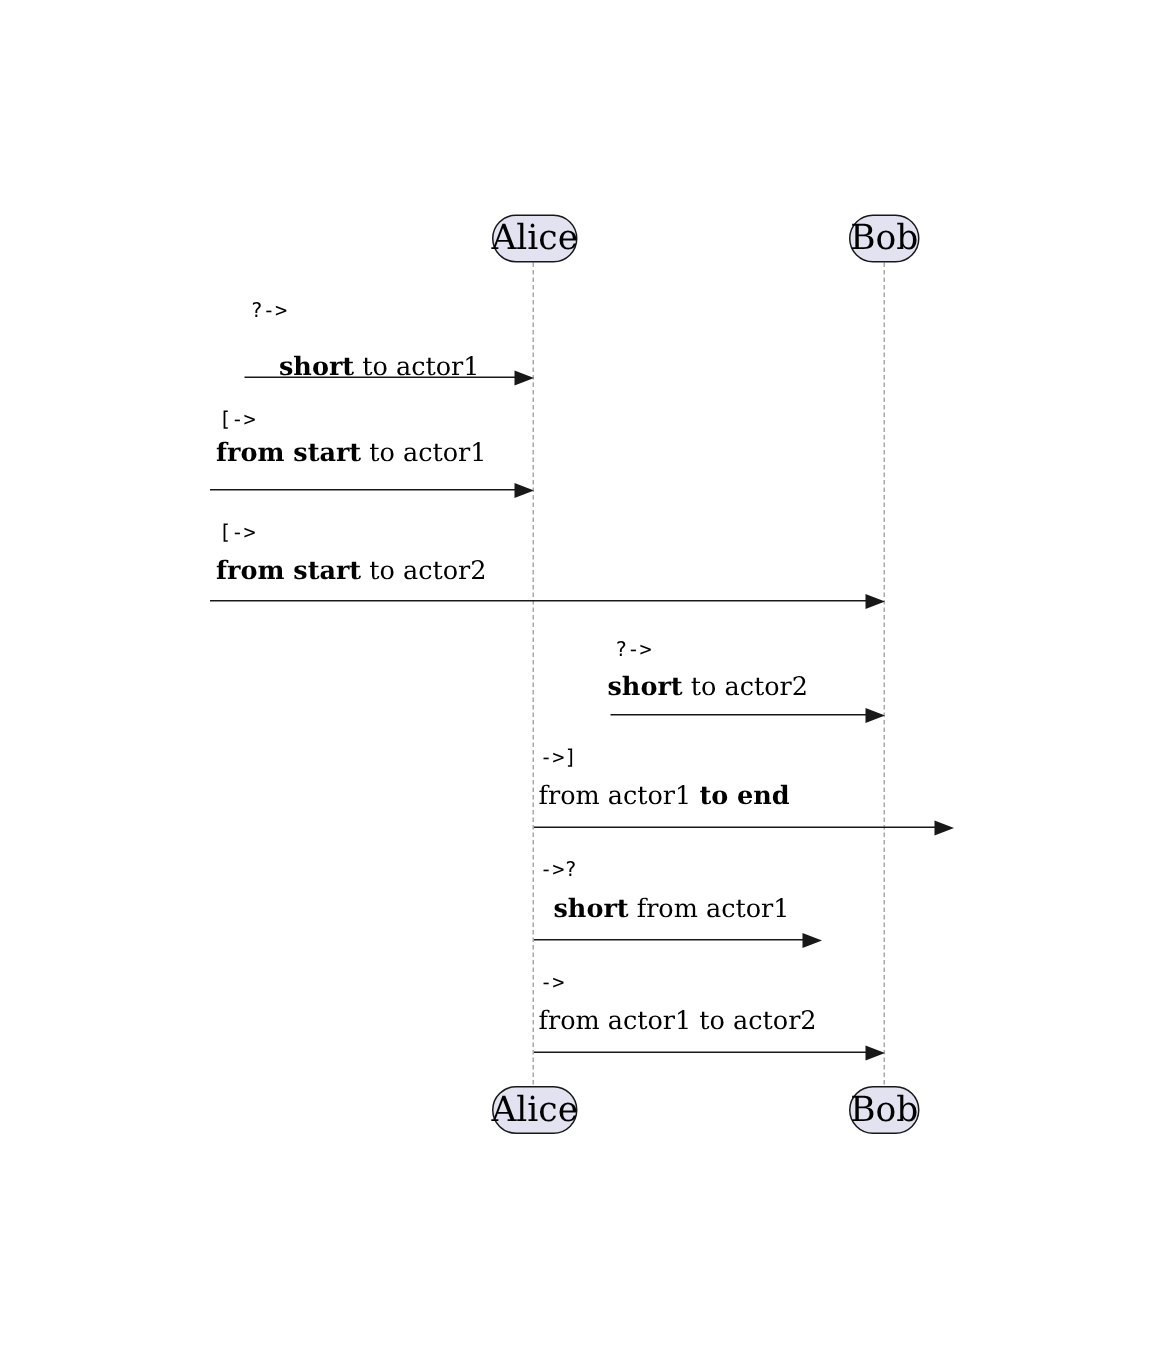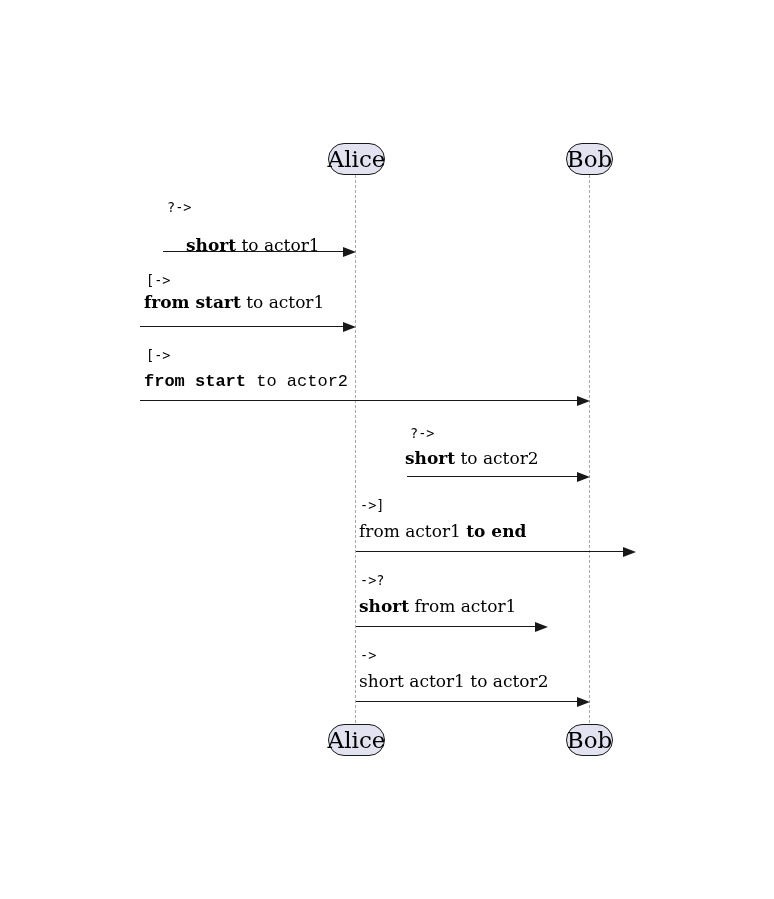--- a/index.html
+++ b/index.html
@@ -94,45 +94,45 @@
   </div>
 
   <div>
     <div class="msg-prefix" style="left:146px; top:271px;">[-&gt;</div>
     <div class="msg-label" style="left:144px; top:292px;"><span></span><span class="b">from start</span><span> to actor1</span></div>
     <div class="arrow" style="left:140px; top:321px; width:216px;"></div>
   </div>
 
   <div>
     <div class="msg-prefix" style="left:146px; top:346px;">[-&gt;</div>
-    <div class="msg-label" style="left:144px; top:371px;font-family:Liberation Mono, monospace;"><span></span><span class="b">from start</span><span> to actor2</span></div>
+    <div class="msg-label" style="left:144px; top:371px;"><span></span><span class="b">from start</span><span> to actor2</span></div>
     <div class="arrow" style="left:140px; top:395px; width:450px;"></div>
   </div>
 
   <div>
     <div class="msg-prefix" style="left:410px; top:424px;">?-&gt;</div>
     <div class="msg-label" style="left:405px; top:448px;"><span></span><span class="b">short</span><span> to actor2</span></div>
     <div class="arrow" style="left:407px; top:471px; width:183px;"></div>
   </div>
 
   <div>
     <div class="msg-prefix" style="left:360px; top:496px;">-&gt;]</div>
     <div class="msg-label" style="left:359px; top:521px;text-align:center;"><span>from actor1 </span><span class="b">to end</span><span></span></div>
     <div class="arrow" style="left:356px; top:546px; width:280px;"></div>
   </div>
 
   <div>
     <div class="msg-prefix" style="left:360px; top:571px;">-&gt;?</div>
-    <div class="msg-label" style="left:359px; top:596px;"><span></span><span class="b">short</span><span> from actor1</span></div>
+    <div class="msg-label" style="left:369px; top:596px;"><span></span><span class="b">short</span><span> from actor1</span></div>
     <div class="arrow" style="left:356px; top:621px; width:192px;"></div>
   </div>
 
   <div>
     <div class="msg-prefix" style="left:360px; top:646px;">-&gt;</div>
-    <div class="msg-label" style="left:359px; top:671px;"><span>short actor1 to actor2</span><span class="b"></span><span></span></div>
+    <div class="msg-label" style="left:359px; top:671px;"><span>from actor1 to actor2</span><span class="b"></span><span></span></div>
     <div class="arrow" style="left:356px; top:696px; width:234px;"></div>
   </div>
 
   <div class="actor-box" style="left:328px; top:724px; width:57px;">
     <span>Alice</span>
   </div>
   <div class="actor-box" style="left:566px; top:724px; width:47px;">
     <span>Bob</span>
   </div>
 

